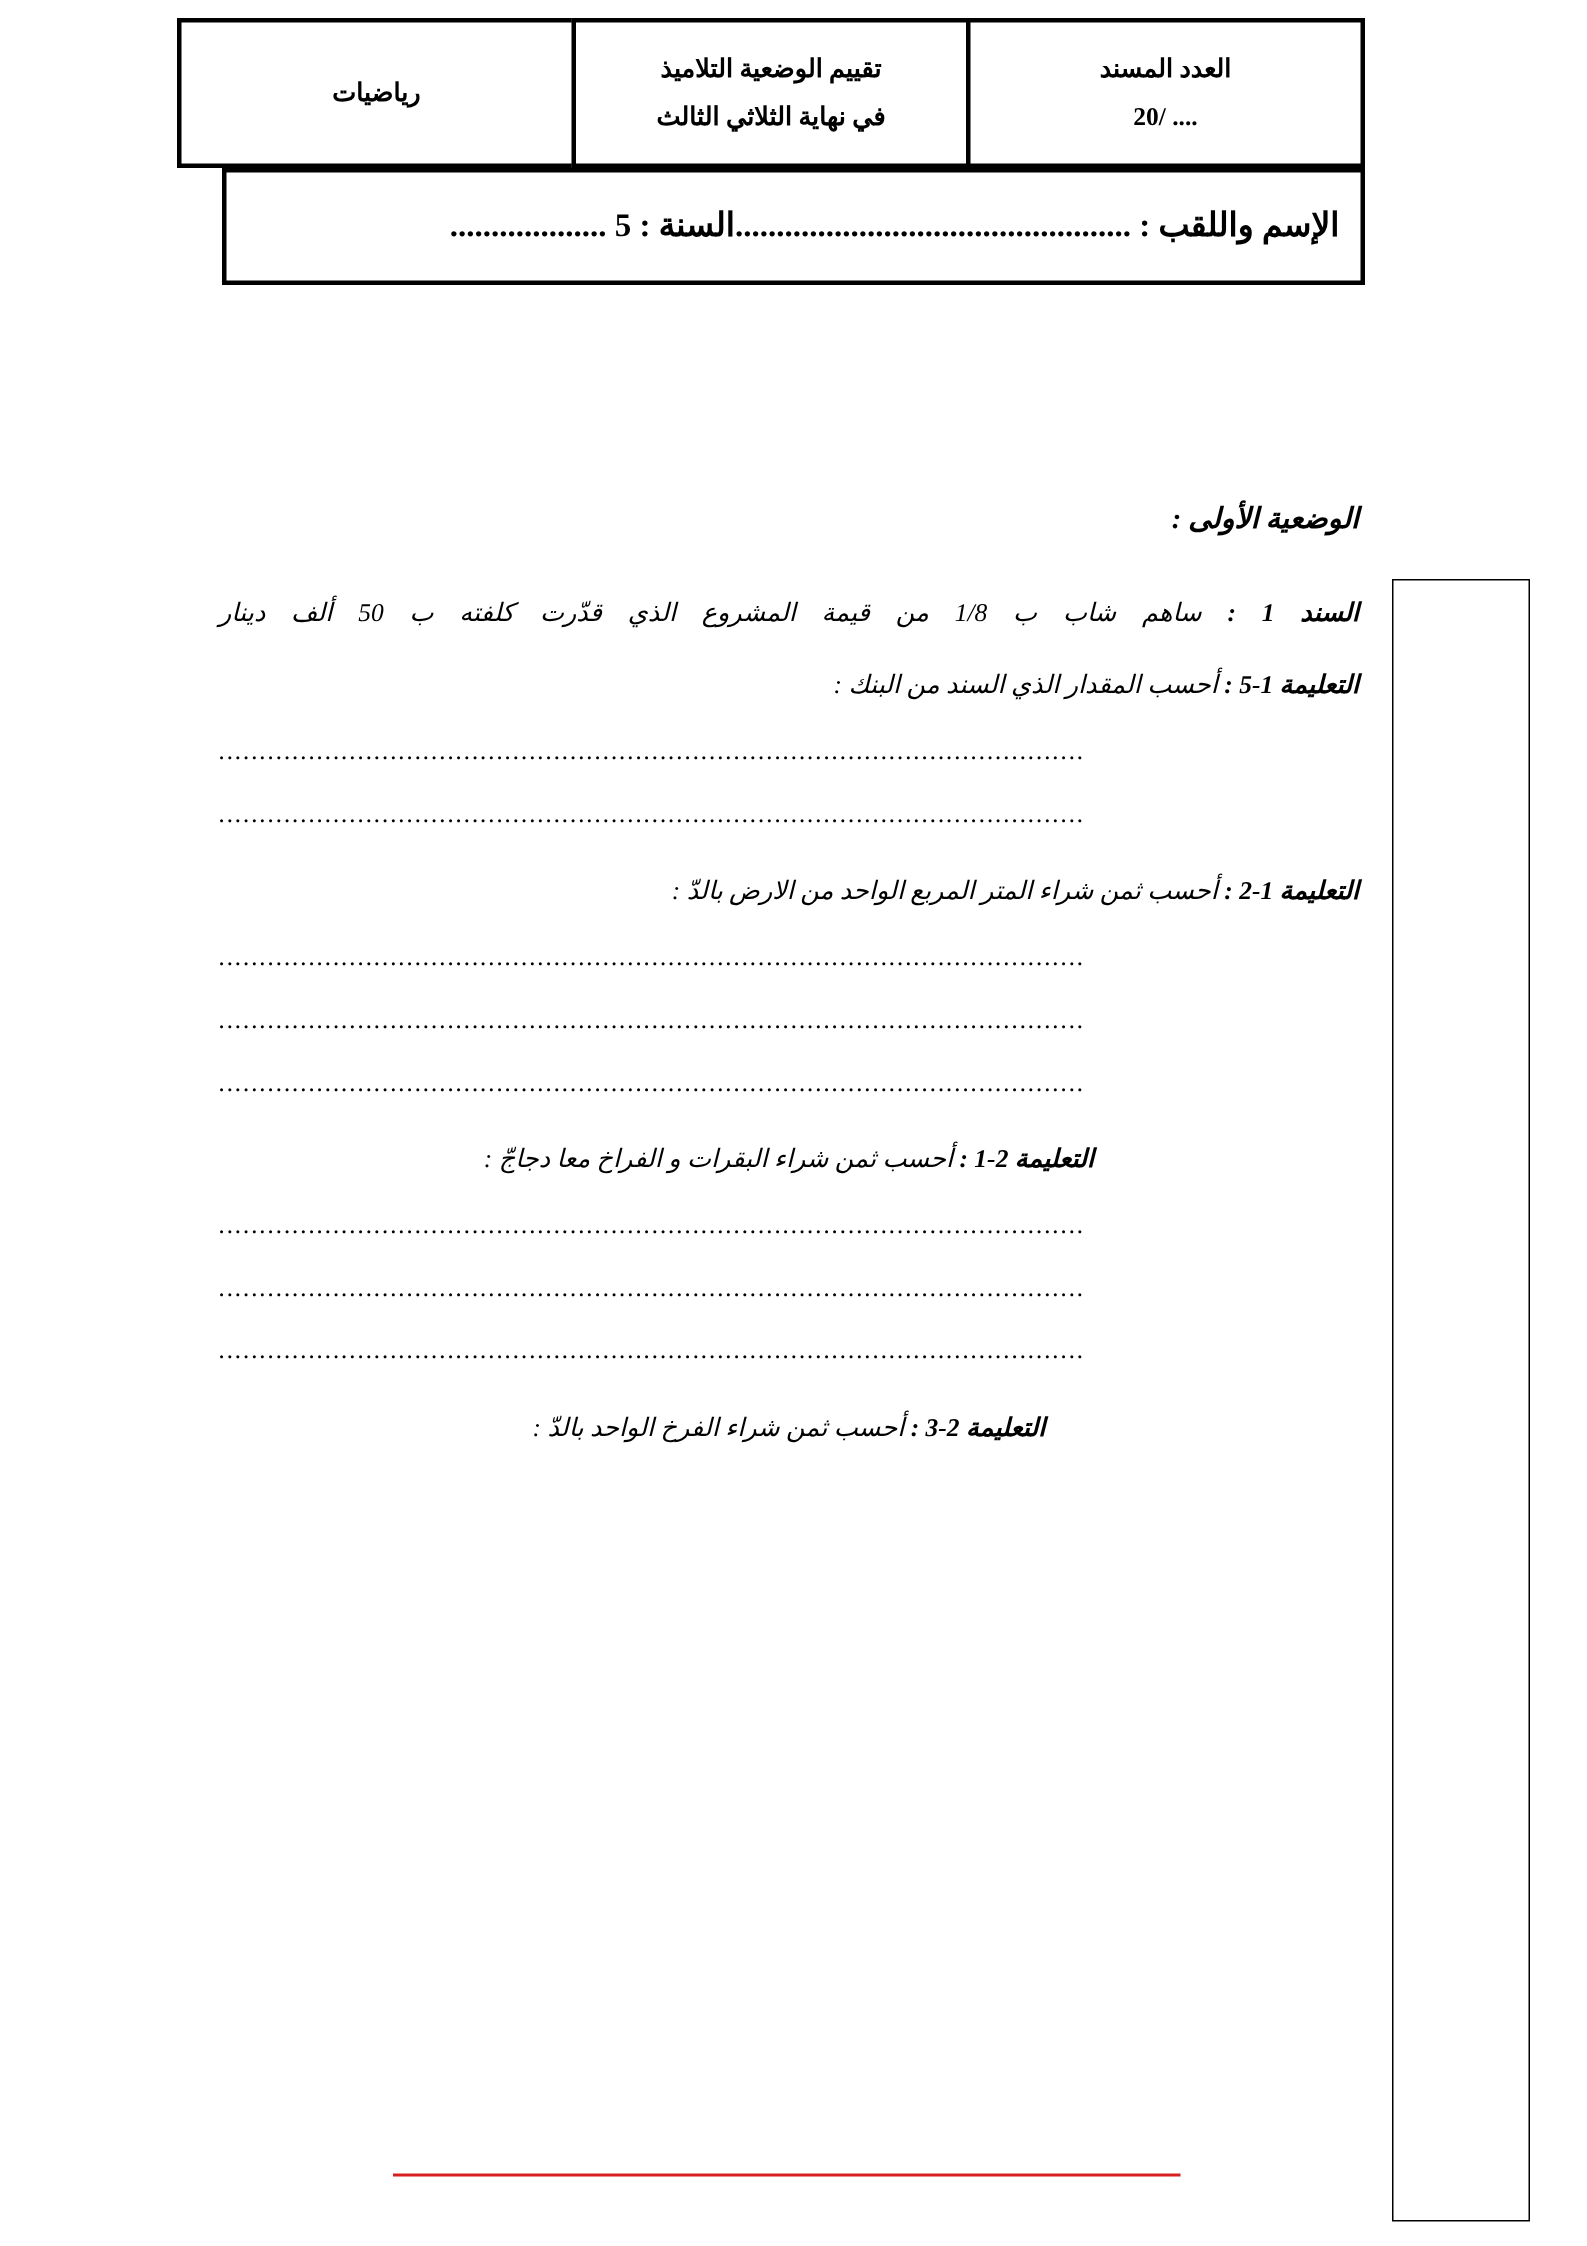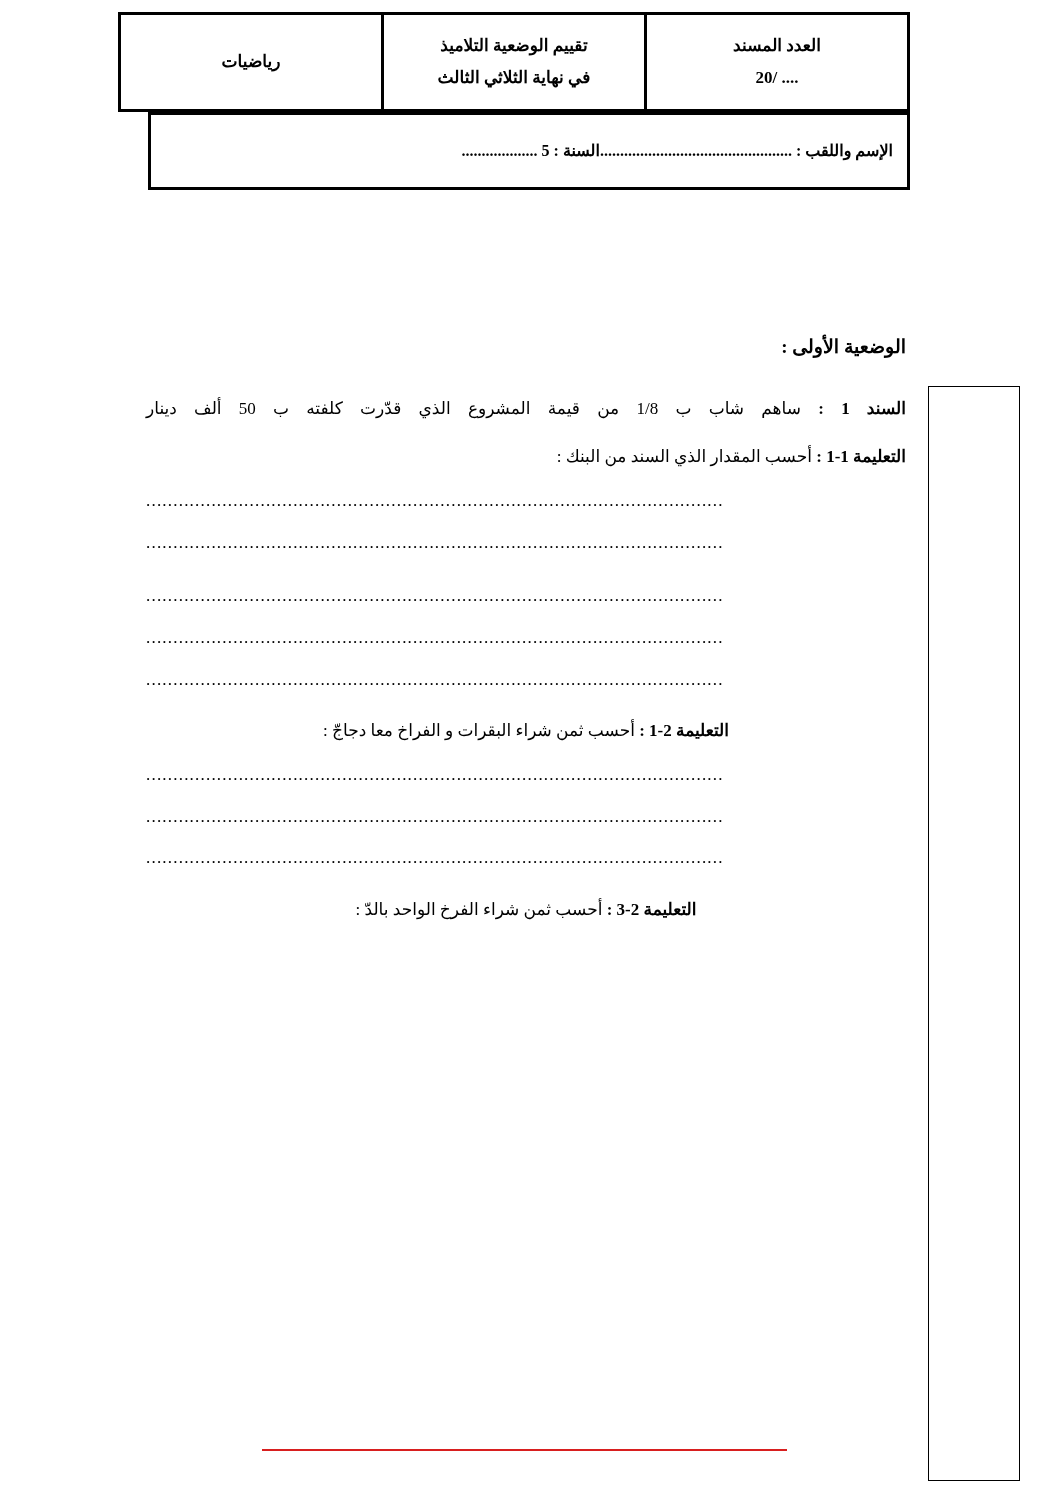--- a/index.html
+++ b/index.html
@@ -51,21 +51,21 @@
 
   table.name-table {
     border-collapse: collapse;
     width: 100%;
     table-layout: fixed;
     margin-top: 0;
   }
   table.name-table td {
     border: 3px solid #000;
     font-weight: bold;
-    font-size: 16px;
+    font-size: 22px;
     padding: 9px 14px 11px 14px;
     height: 52px;
     vertical-align: middle;
     text-align: right;
     letter-spacing: 0px;
   }
 
   
   .side-box {
     position: absolute;
@@ -78,20 +78,21 @@
   }
 
   
   .content {
     position: absolute;
     top: 328px;
     right: 152px;
     width: 760px;
     font-size: 17px;
     line-height: 2.0;
+    font-style: italic;
   }
 
   .sit-title {
     font-weight: bold;
     font-size: 19px;
     margin-bottom: 26px;
   }
 
   .para {
     text-align: justify;
@@ -168,30 +169,34 @@
   <div class="content">
 
     <div class="sit-title">الوضعية الأولى :</div>
 
     <div class="para justify-all">
       <span class="lbl">السند   1 :</span>
       <span>ساهم شاب ب 1/8 من قيمة المشروع الذي قدّرت كلفته ب 50 ألف دينار</span>
     </div>
 
     <div class="instr right">
-      <span class="lbl">التعليمة 1-1 :</span>
+      <span class="lbl">التعليمة 1-5 :</span>
       <span>أحسب المقدار الذي السند من البنك :</span>
     </div>
 
     <div class="dots-block">
       <div class="dots">..........................................................................................................</div>
       <div class="dots">..........................................................................................................</div>
     </div>
 
 
+    <div class="instr right">
+      <span class="lbl">التعليمة 1-2 :</span>
+      <span>أحسب ثمن شراء المتر المربع الواحد من الارض بالدّ :</span>
+    </div>
 
     <div class="dots-block">
       <div class="dots">..........................................................................................................</div>
       <div class="dots">..........................................................................................................</div>
       <div class="dots">..........................................................................................................</div>
     </div>
 
     <div class="instr center">
       <span class="lbl">التعليمة 2-1 :</span>
       <span>أحسب ثمن شراء البقرات و الفراخ معا دجاجّ :</span>

